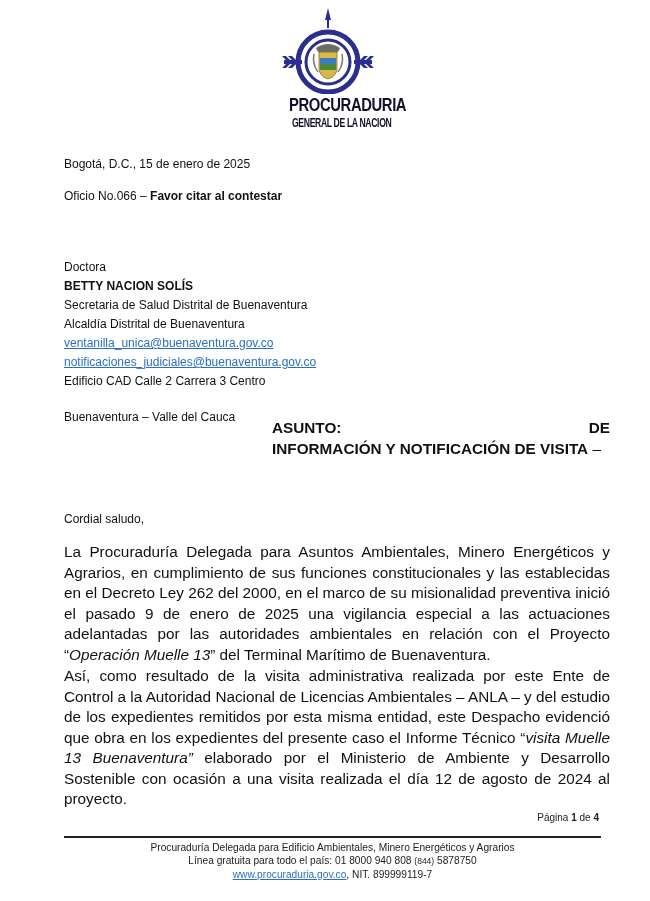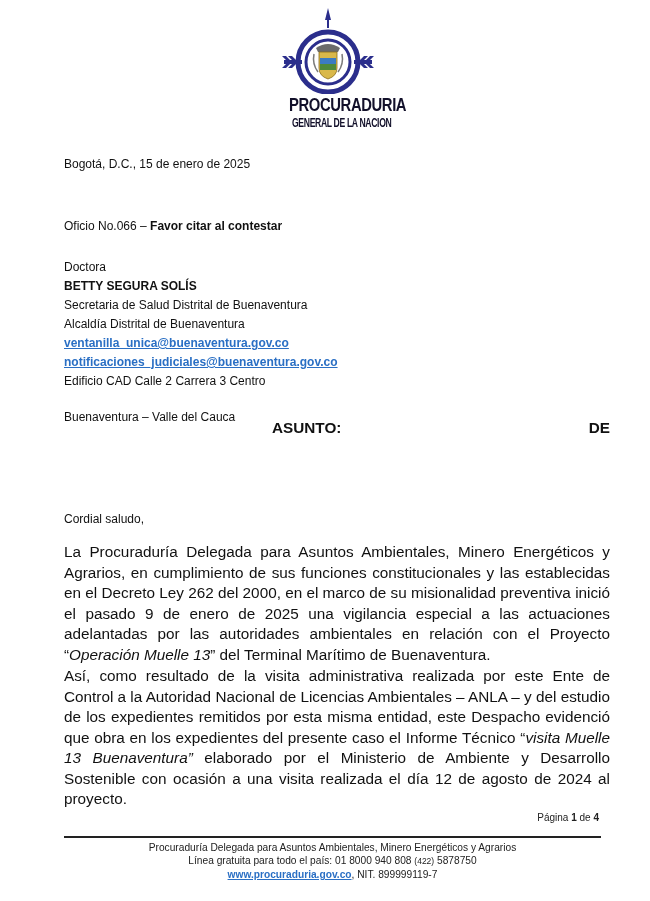--- a/index.html
+++ b/index.html
@@ -51,21 +51,20 @@
       left: 64px;
       font-size: 12px;
       line-height: 19px;
       white-space: nowrap;
     }
     .bold { font-weight: bold; }
     .italic { font-style: italic; }
     .link {
       color: #2a6fc4;
       text-decoration: underline;
-      font-weight: bold;
     }
     .asunto {
       position: absolute;
       left: 272px;
       top: 418px;
       width: 338px;
       font-size: 15.3px;
       line-height: 20.5px;
       text-align: justify;
     }
@@ -135,53 +134,56 @@
     <rect x="42" y="58" width="16" height="6" fill="#4f8a3a"></rect>
     <path d="M36,48 Q34,58 40,66" fill="none" stroke="#7a7a7a" stroke-width="1.5"></path>
     <path d="M64,48 Q66,58 60,66" fill="none" stroke="#7a7a7a" stroke-width="1.5"></path>
   </svg>
   <div class="logo-text l1">PROCURADURIA</div>
   <div class="logo-text l2">GENERAL DE LA NACION</div>
 </div>
 
 <div class="line" style="top:155px;">Bogotá, D.C., 15 de enero de 2025</div>
 
-<div class="line" style="top:187px;margin-top:30px;">
+<div class="line" style="top:187px;">
   <span>Oficio No.066 – </span><span class="bold">Favor citar al contestar</span>
 </div>
 
 <div class="line" style="top:258px;">Doctora</div>
-<div class="line bold" style="top:277px;">BETTY SEGURA SOLÍS</div>
+<div class="line bold" style="top:277px;">BETTY NACION SOLÍS</div>
 <div class="line" style="top:296px;">Secretaria de Salud Distrital de Buenaventura</div>
 <div class="line" style="top:315px;">Alcaldía Distrital de Buenaventura</div>
 <div class="line link" style="top:334px;">ventanilla_unica@buenaventura.gov.co</div>
 <div class="line link" style="top:353px;">notificaciones_judiciales@buenaventura.gov.co</div>
 <div class="line" style="top:372px;">Edificio CAD Calle 2 Carrera 3 Centro</div>
 <div class="line" style="top:408px;text-align:right;">Buenaventura – Valle del Cauca</div>
 
 <div class="asunto">
   <div class="bold" style="display:flex; justify-content:space-between;">
     <span>ASUNTO:</span>
     <span>DE</span>
+  </div>
+  <div style="white-space:nowrap;">
+    <span class="bold">INFORMACIÓN Y NOTIFICACIÓN DE VISITA</span><span> –</span>
   </div>
 </div>
 
 <div class="line" style="top:510px;">Cordial saludo,</div>
 
 <div class="para" style="top:542px;"><span>La Procuraduría Delegada para Asuntos Ambientales, Minero Energéticos y Agrarios, en cumplimiento de sus funciones constitucionales y las establecidas en el Decreto Ley 262 del 2000, en el marco de su misionalidad preventiva inició el pasado 9 de enero de 2025 una vigilancia especial a las actuaciones adelantadas por las autoridades ambientales en relación con el Proyecto “</span><span class="italic">Operación Muelle 13</span><span>” del Terminal Marítimo de Buenaventura.</span></div>
 
 <div class="para" style="top:666px;"><span>Así, como resultado de la visita administrativa realizada por este Ente de Control a la Autoridad Nacional de Licencias Ambientales – ANLA – y del estudio de los expedientes remitidos por esta misma entidad, este Despacho evidenció que obra en los expedientes del presente caso el Informe Técnico “</span><span class="italic">visita Muelle 13 Buenaventura”</span><span> elaborado por el Ministerio de Ambiente y Desarrollo Sostenible con ocasión a una visita realizada el día 12 de agosto de 2024 al proyecto.</span></div>
 
 <div class="page-num">
   <span>Página </span><b>1</b><span> de </span><b>4</b>
 </div>
 
 <div class="rule"></div>
 
 <div class="footer">
-  <div>Procuraduría Delegada para Asuntos Ambientales, Minero Energéticos y Agrarios</div>
+  <div>Procuraduría Delegada para Edificio Ambientales, Minero Energéticos y Agrarios</div>
   <div>
-    <span>Línea gratuita para todo el país: 01 8000 940 808 </span><span class="small">(422)</span><span> 5878750</span>
+    <span>Línea gratuita para todo el país: 01 8000 940 808 </span><span class="small">(844)</span><span> 5878750</span>
   </div>
   <div>
     <span class="link">www.procuraduria.gov.co</span><span>, NIT. 899999119-7</span>
   </div>
 </div>
 
 </body></html>

